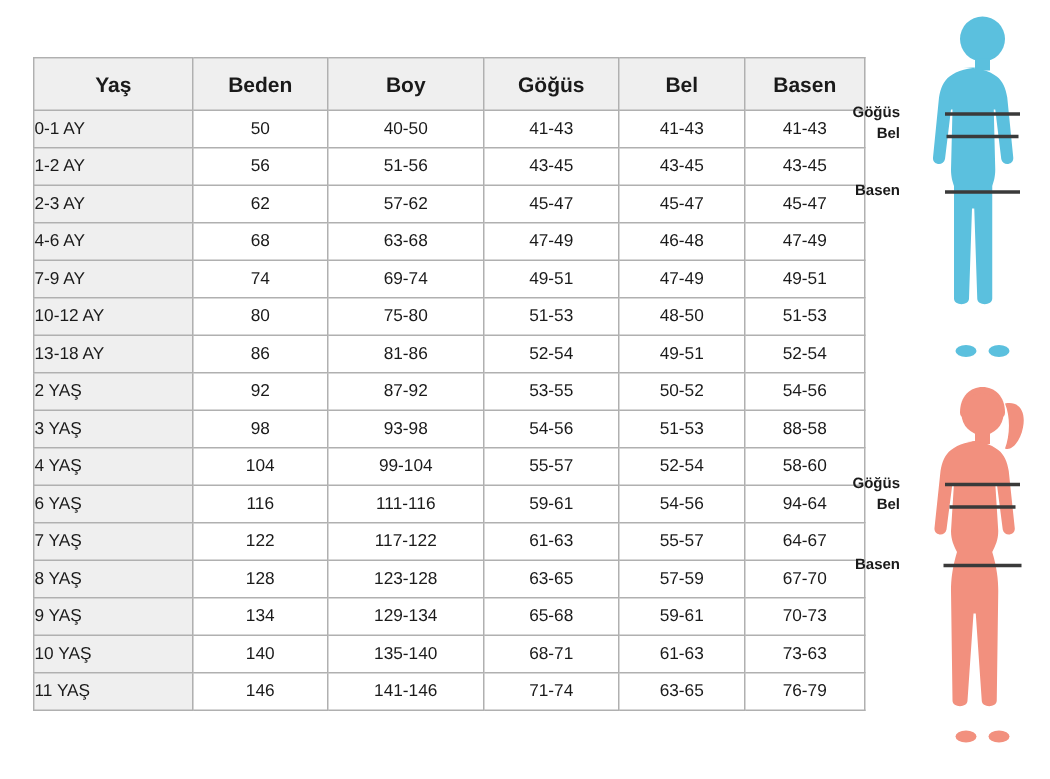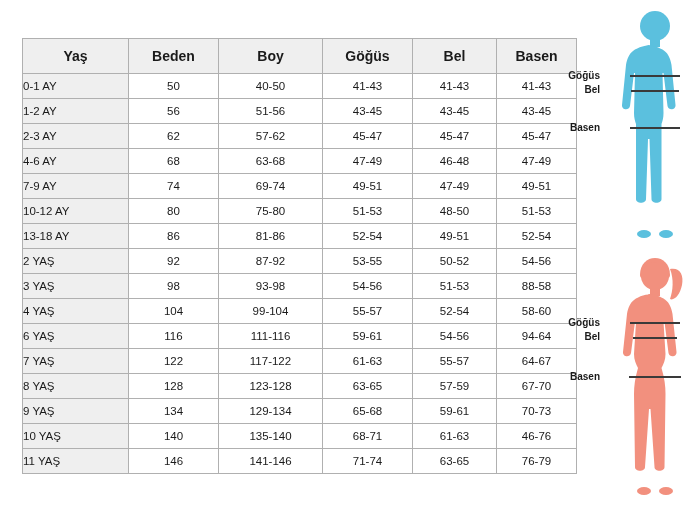--- a/index.html
+++ b/index.html
@@ -227,21 +227,21 @@
         <td>65-68</td>
         <td>59-61</td>
         <td>70-73</td>
       </tr>
       <tr>
         <td>10 YAŞ</td>
         <td>140</td>
         <td>135-140</td>
         <td>68-71</td>
         <td>61-63</td>
-        <td>46-76</td>
+        <td>73-63</td>
       </tr>
       <tr>
         <td>11 YAŞ</td>
         <td>146</td>
         <td>141-146</td>
         <td>71-74</td>
         <td>63-65</td>
         <td>76-79</td>
       </tr>
     </tbody>

